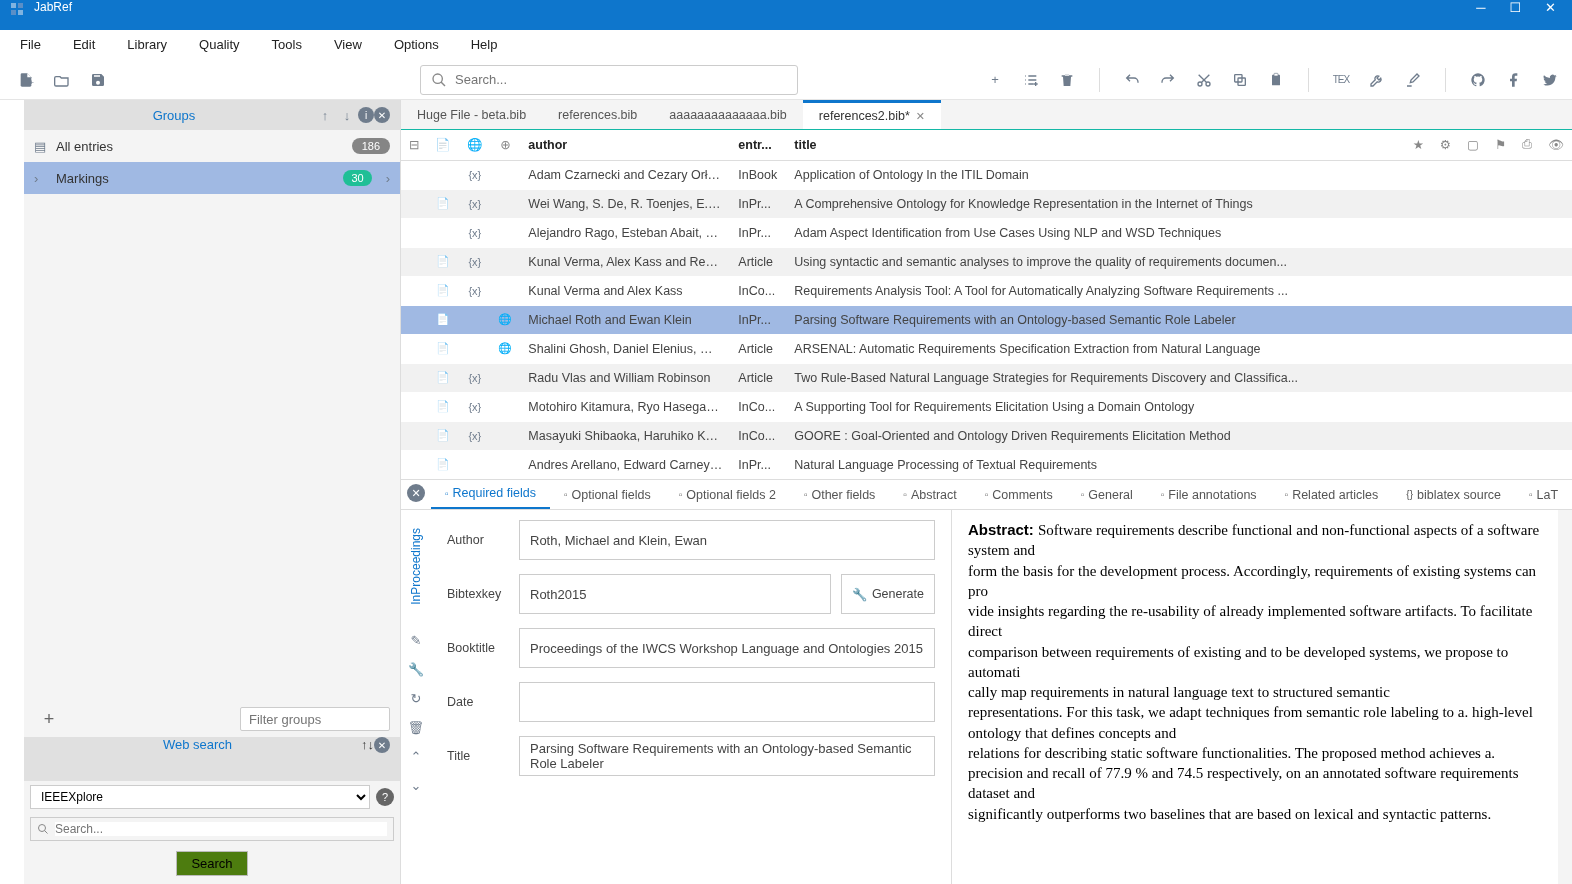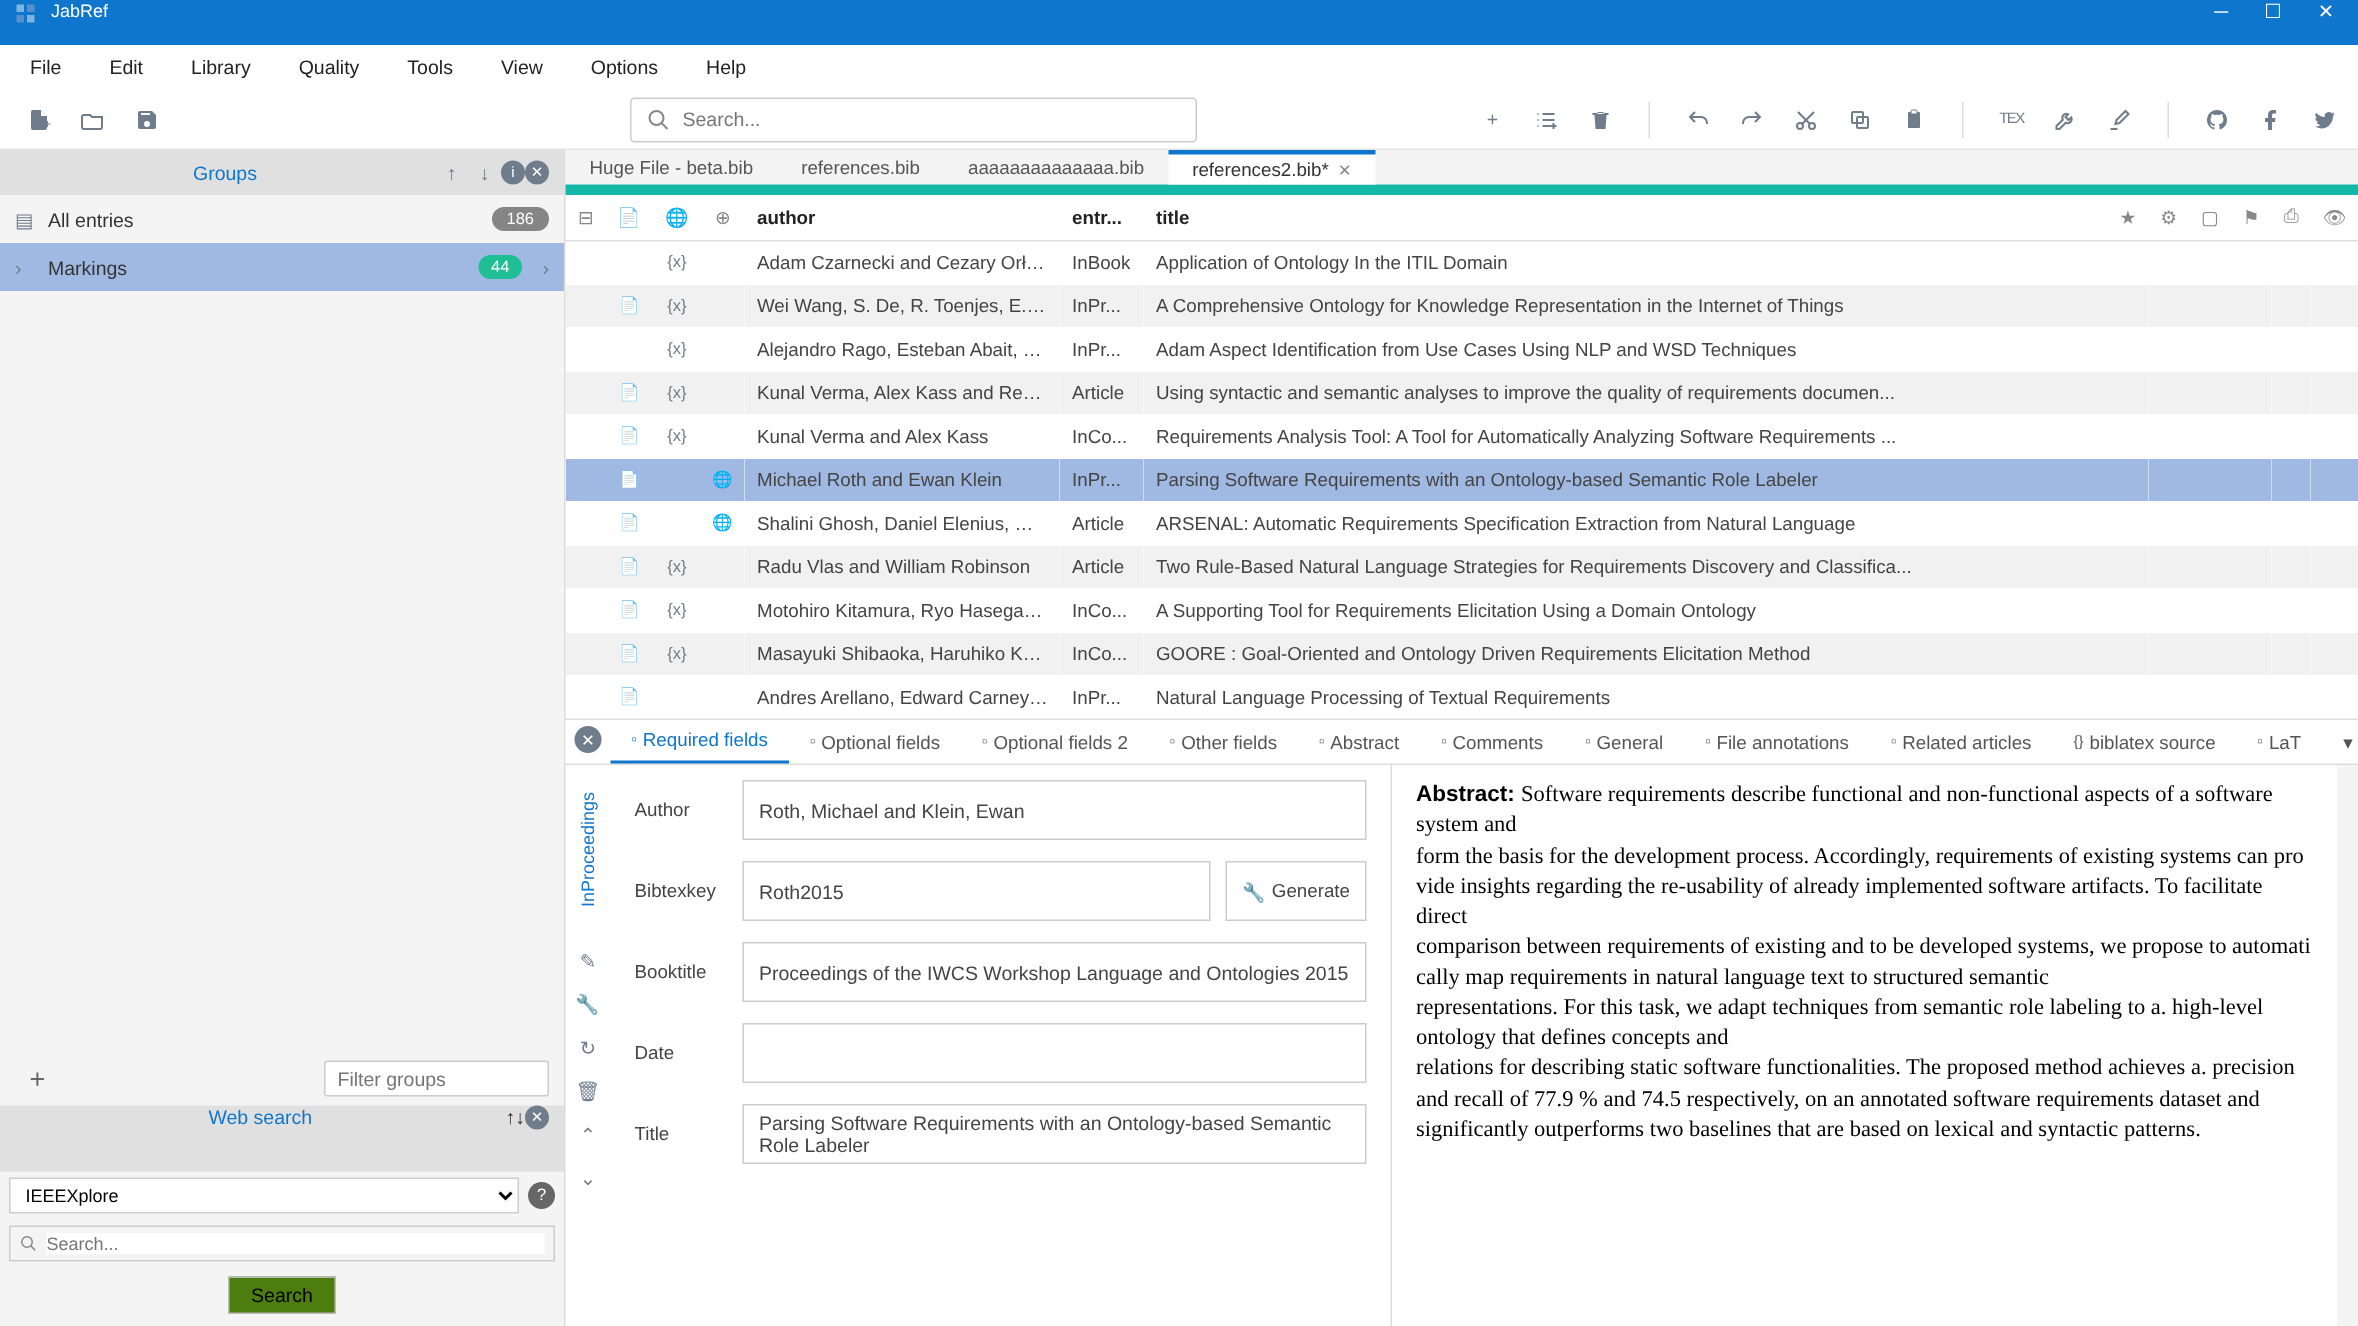--- a/index.html
+++ b/index.html
@@ -14,21 +14,21 @@
 .menubar span { font-size: 13px; color: #222; cursor: pointer; }
 
 .toolbar { background: #fff; height: 40px; display: flex; align-items: center; padding: 0 12px; gap: 8px; border-bottom: 1px solid #e5e5e5; }
 .toolbar .left-icons { display: flex; gap: 16px; color: #6f7c8c; padding: 0 4px; }
 .toolbar .icon { width: 20px; height: 20px; display: flex; align-items: center; justify-content: center; cursor: pointer; }
 .searchbox { margin-left: 300px; border: 1px solid #ccc; border-radius: 3px; height: 30px; width: 378px; display: flex; align-items: center; padding: 0 10px; color: #888; gap: 8px; }
 .searchbox input { border: none; outline: none; flex: 1; font-size: 13px; background: transparent; }
 .toolbar .right-icons { margin-left: auto; display: flex; gap: 16px; color: #6f7c8c; align-items: center; }
 .toolbar .sep { width: 1px; height: 24px; background: #ddd; margin: 0 6px; }
 
-.main { flex: 1; display: flex; min-height: 0; }
+.main { flex: 1; display: flex; min-height: 0; padding-left: 24px; }
 
 .sidebar { width: 377px; background: #f4f4f4; display: flex; flex-direction: column; border-right: 1px solid #ddd; }
 .groups-header { background: #e0e0e0; height: 30px; display: flex; align-items: center; padding: 0 10px; }
 .groups-header .label { flex: 1; text-align: center; color: #0e76cc; font-weight: 500; font-size: 13px; }
 .groups-header .hicon { color: #6f7c8c; width: 22px; text-align: center; cursor: pointer; }
 .group-row { height: 32px; display: flex; align-items: center; padding: 0 10px; gap: 8px; cursor: pointer; }
 .group-row.all { background: #f4f4f4; }
 .group-row.all .badge { background: #858585; color: #fff; border-radius: 12px; padding: 2px 10px; font-size: 11px; margin-left: auto; }
 .group-row.sel { background: #a0b9e3; }
 .group-row.sel .badge { background: #1fbf96; color: #fff; border-radius: 12px; padding: 2px 8px; font-size: 11px; margin-left: auto; }
@@ -41,21 +41,21 @@
 .sidebar .websearch-header { background: #e0e0e0; height: 44px; display: flex; align-items: flex-start; padding: 0 10px; }
 .sidebar .websearch-header .label { flex: 1; text-align: center; color: #0e76cc; font-weight: 500; font-size: 13px; }
 .sidebar .src-row { display: flex; align-items: center; padding: 4px 6px; gap: 6px; }
 .sidebar .src-row select { flex: 1; border: 1px solid #ccc; height: 24px; padding: 0 6px; font-size: 12px; background: #fff; }
 .sidebar .src-row .help { width: 18px; height: 18px; border-radius: 50%; background: #666; color: #fff; font-size: 11px; display: flex; align-items: center; justify-content: center; cursor: pointer; }
 .sidebar .ws-input { margin: 4px 6px; border: 1px solid #ccc; height: 24px; display: flex; align-items: center; padding: 0 6px; gap: 6px; }
 .sidebar .ws-input input { border: none; outline: none; flex: 1; font-size: 12px; }
 .sidebar .ws-btn { margin: 6px auto 8px; display: block; border: 1px solid #bbb; background: #4d7c0f; padding: 4px 14px; font-size: 13px; cursor: pointer; }
 
 .content { flex: 1; display: flex; flex-direction: column; min-width: 0; }
-.tabs { display: flex; height: 30px; border-bottom: 7px solid #14b8a6; background: #f4f4f4; }
+.tabs { display: flex; height: 30px; border-bottom: 1px solid #14b8a6; background: #f4f4f4; }
 .tab { padding: 0 16px; display: flex; align-items: center; font-size: 12.5px; color: #555; cursor: pointer; gap: 6px; }
 .tab.active { background: #fff; border-top: 3px solid #0e76cc; color: #333; }
 .tab .close { color: #888; font-size: 11px; }
 
 .table-wrap { flex: 0 0 350px; overflow-y: auto; border-bottom: 1px solid #ddd; }
 .table { width: 100%; border-collapse: collapse; font-size: 12.5px; }
 .table th { text-align: left; font-weight: 600; padding: 6px 8px; border-bottom: 1px solid #ddd; color: #222; background: #fff; height: 30px; }
 .table th.icon-col { width: 26px; font-weight: normal; color: #888; text-align: center; }
 .table td { padding: 6px 8px; border-bottom: 1px solid transparent; height: 29px; white-space: nowrap; overflow: hidden; text-overflow: ellipsis; color: #444; }
 .table tr.alt { background: #f1f1f1; }
@@ -225,21 +225,21 @@
       <span class="hicon" style="background:#6f7c8c;color:#fff;border-radius:50%;width:16px;height:16px;font-size:10px;display:inline-flex;align-items:center;justify-content:center">✕</span>
     </div>
     <div class="group-row all">
       <span class="ricon">▤</span>
       <span>All entries</span>
       <span class="badge">186</span>
     </div>
     <div class="group-row sel">
       <span class="ricon">›</span>
       <span>Markings</span>
-      <span class="badge">44</span>
+      <span class="badge">30</span>
       <span class="chev">›</span>
     </div>
     <div class="flex-fill"></div>
     <div class="add-row">
       <span class="plus">+</span>
       <input placeholder="Filter groups" style="">
     </div>
     <div class="websearch-header">
       <span class="label">Web search</span>
       <span class="hicon">↑</span>

